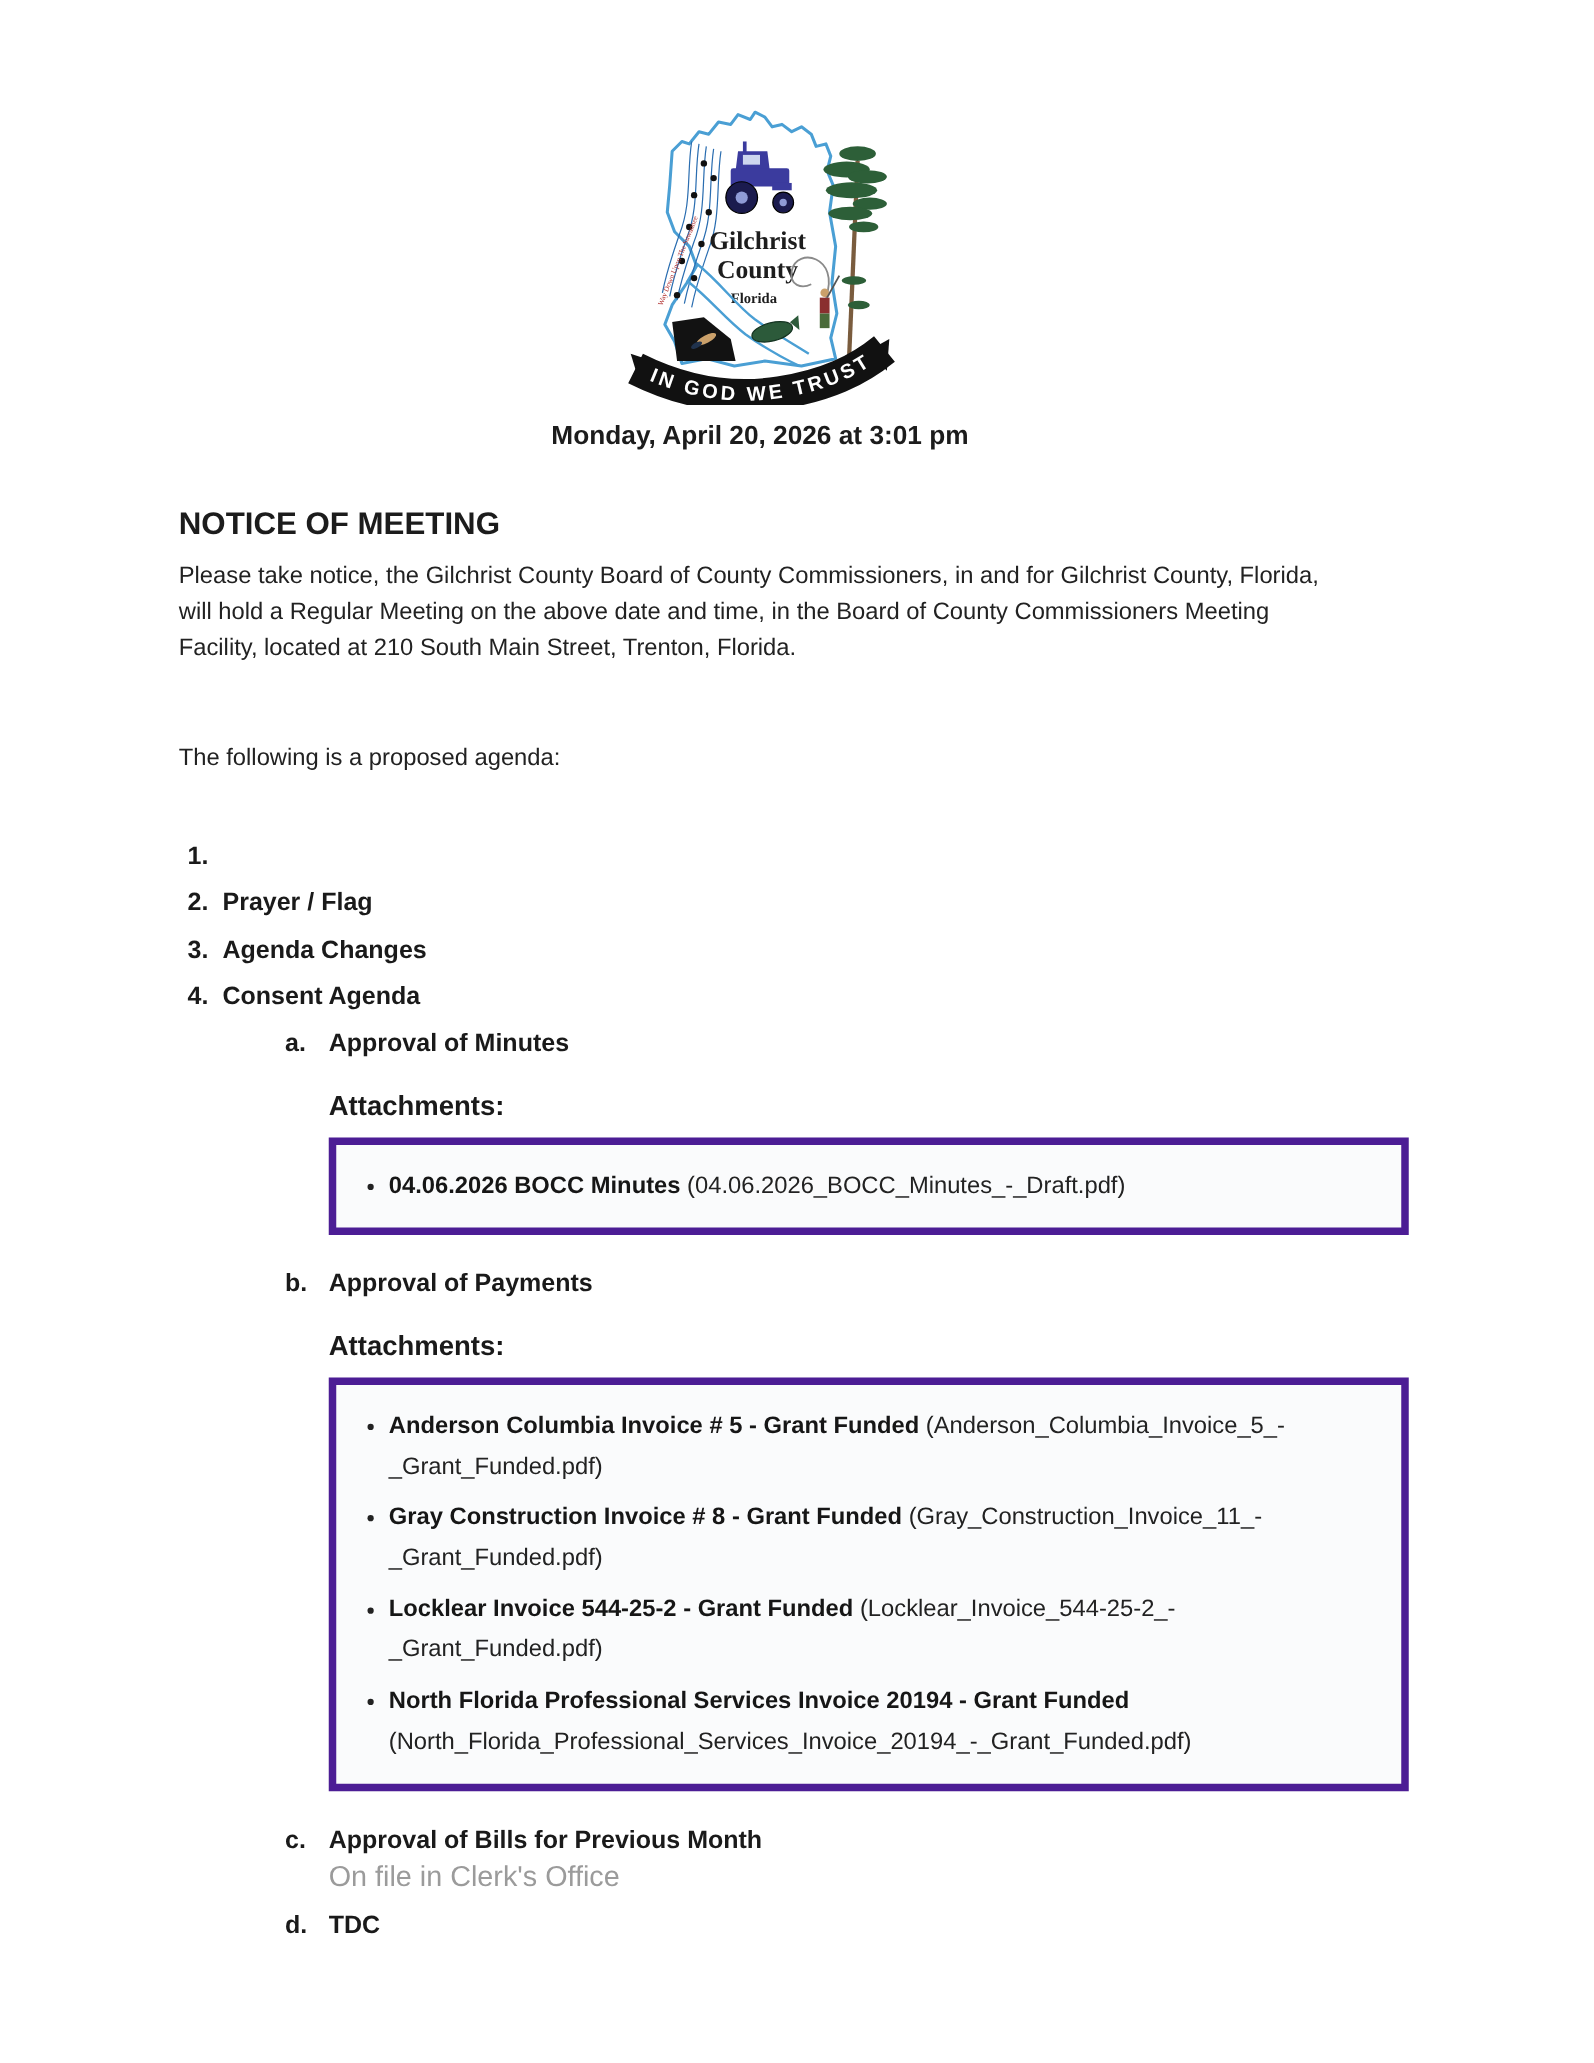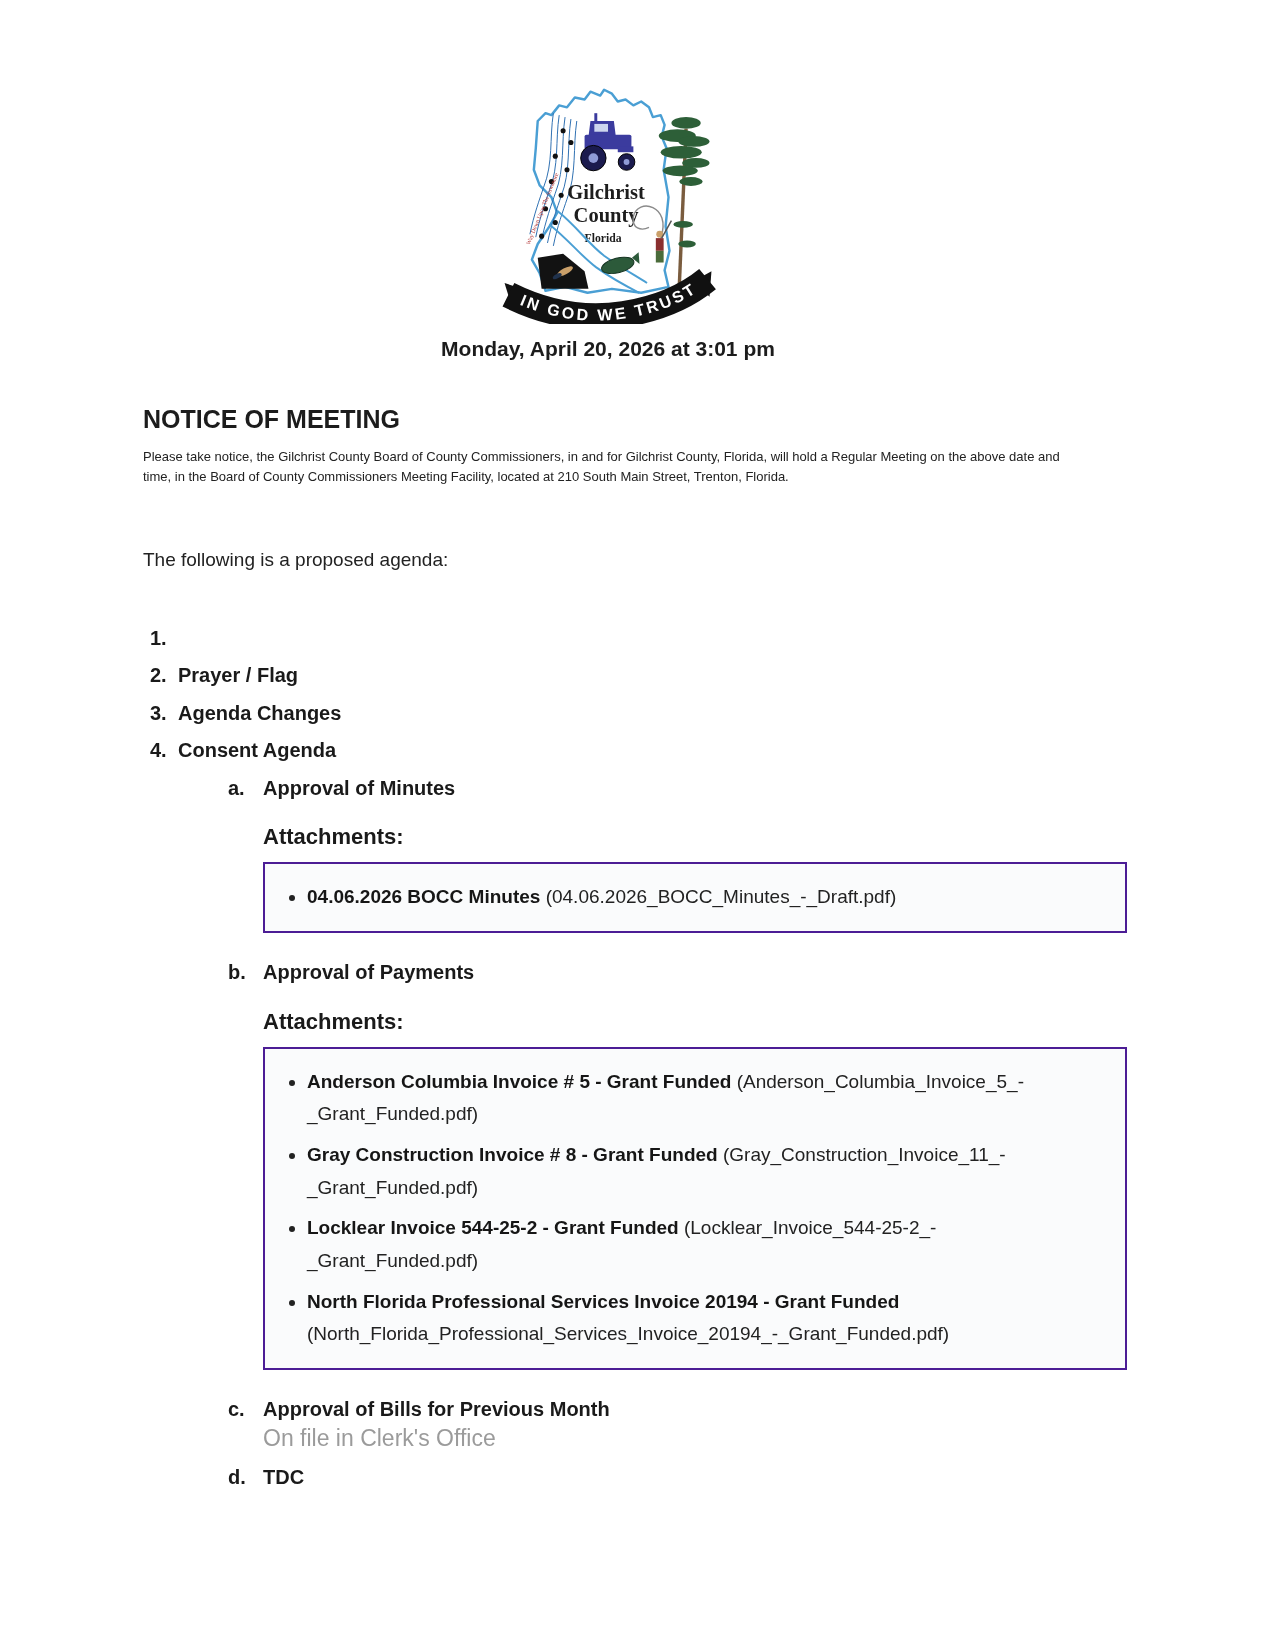--- a/index.html
+++ b/index.html
@@ -14,36 +14,36 @@
   .logo-wrap { padding-top:80px; display:flex; justify-content:center; }
   svg.seal { width:236px; height:244px; }
 
   h1.title {
     margin-top:34px; text-align:center;
     font-size:35px; font-weight:bold; letter-spacing:-0.4px; color:#161616;
   }
   .date { margin-top:13px; text-align:center; font-size:21px; font-weight:bold; }
 
   h2.notice-heading { margin-top:44px; text-align:left; font-size:25px; font-weight:bold; }
-  p.notice-body { margin-top:13px; font-size:13px; line-height:1.52; color:#222; }
+  p.notice-body { margin-top:13px; font-size:19px; line-height:1.52; color:#222; }
   p.agenda-intro { margin-top:62px; font-size:19px; color:#222; }
 
   .agenda { margin-top:56px; font-size:20px; font-weight:bold; color:#1a1a1a; }
   .a-row { display:flex; margin-bottom:14px; line-height:1.18; }
   .a-num { flex:0 0 35px; padding-left:7px; }
   .s-row { display:flex; margin:0 0 14px 85px; line-height:1.18; }
   .s-letter { flex:0 0 35px; }
   .s-row.tight { margin-bottom:2px; }
 
   .attach-section { margin-left:120px; margin-bottom:28px; font-weight:normal; }
   .attach-label { font-size:22px; font-weight:bold; margin:24px 0 12px; }
   .attach-box {
     width:864px;
     background:#fafbfc;
-    border:2px solid #4c1d95;
+    border:6px solid #4c1d95;
     padding:9px 0;
     font-size:19px;
   }
   .attach-box ul { list-style:disc; margin:0 0 0 42px; }
   .attach-box li {
     line-height:1.72; margin:8px 0; padding-right:52px;
     overflow-wrap:anywhere; word-break:break-word; color:#222;
   }
   .at { font-weight:bold; color:#161616; }
   .note { font-size:23px; color:#9b9b9b; font-weight:normal; margin:0 0 12px 120px; line-height:1.3; }

